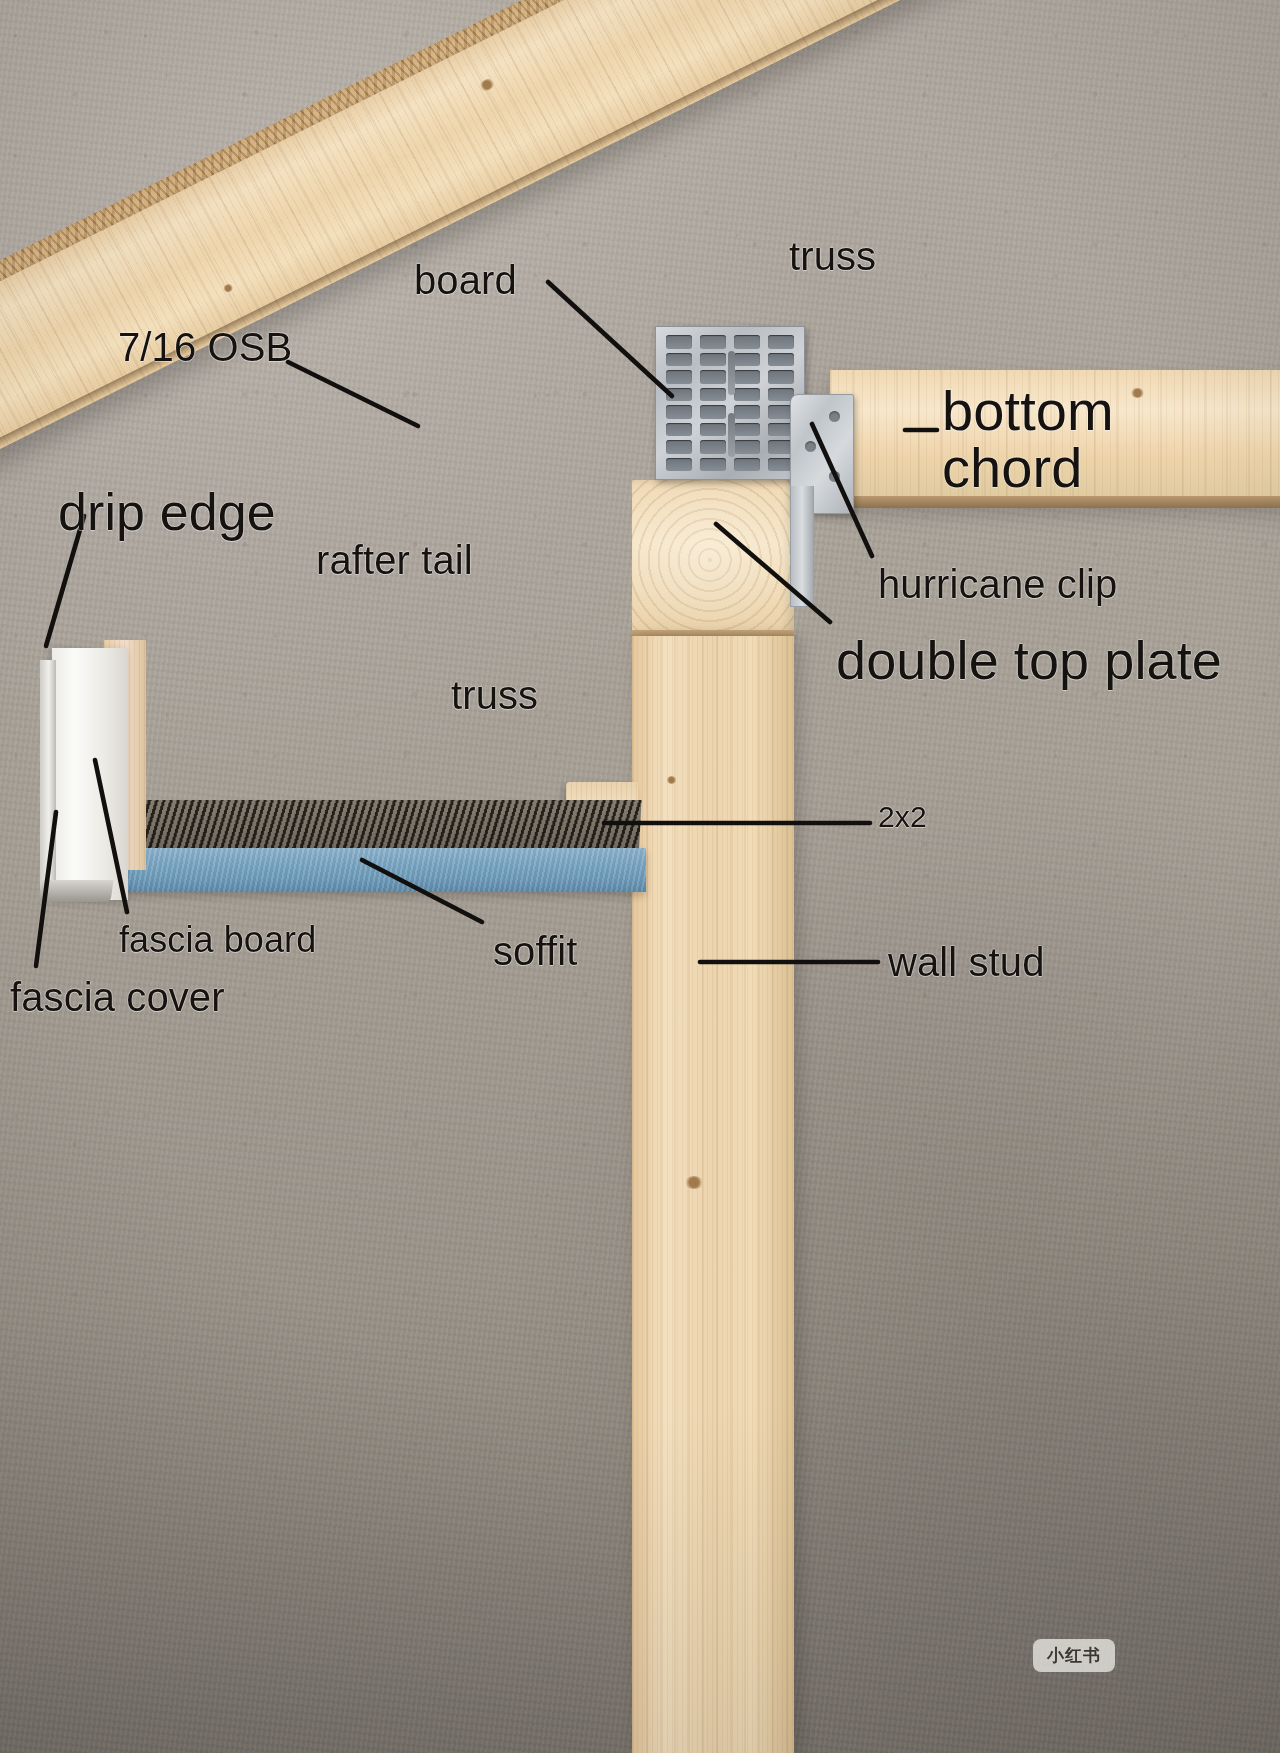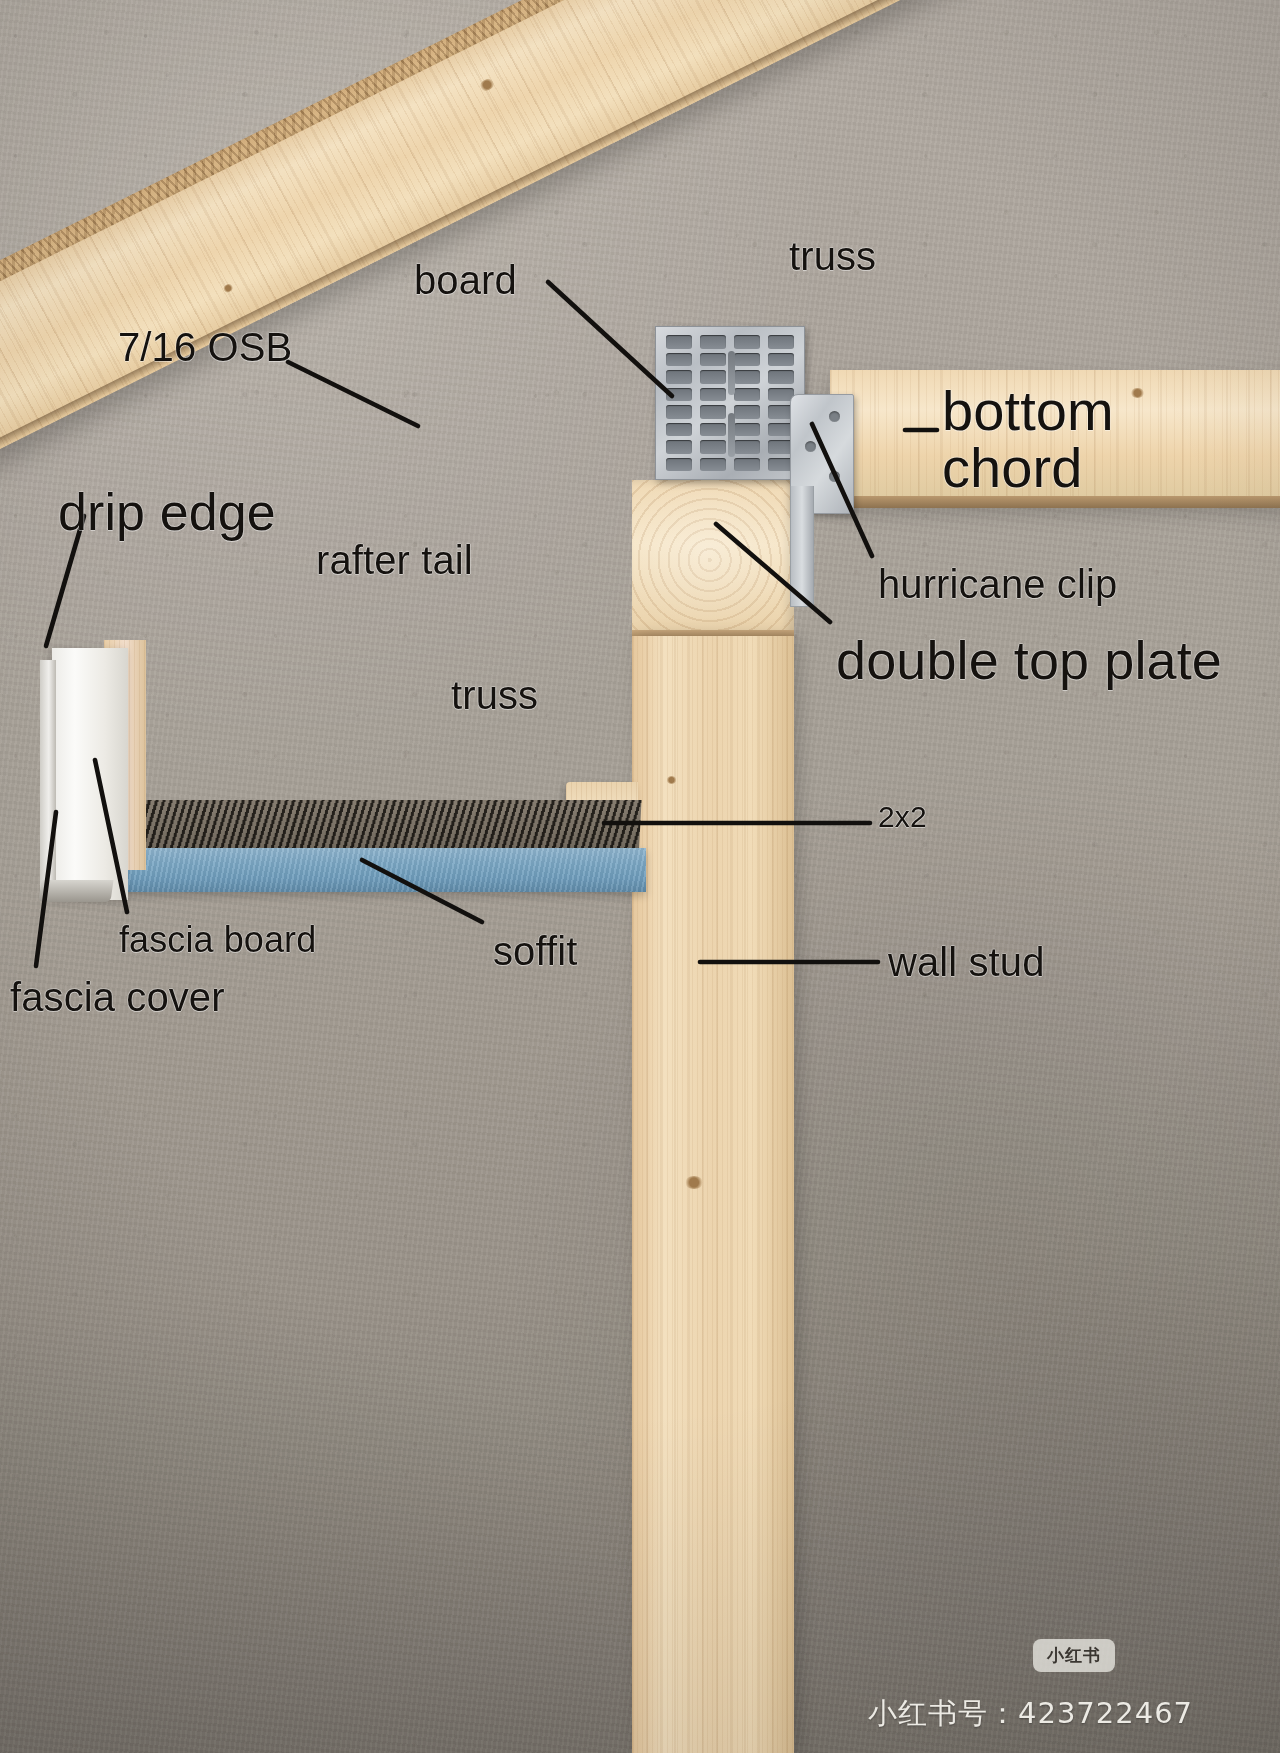--- a/index.html
+++ b/index.html
@@ -379,15 +379,14 @@
       <div class="lbl" style="left: 451px; top: 673px; font-size: 40px;">truss</div>
       <div class="lbl" style="left: 878px; top: 800px; font-size: 30px; text-align: right;">2x2</div>
       <div class="lbl" style="left: 119px; top: 919px; font-size: 36px;">fascia board</div>
       <div class="lbl" style="left: 493px; top: 929px; font-size: 40px;">soffit</div>
       <div class="lbl" style="left: 888px; top: 940px; font-size: 40px;">wall stud</div>
       <div class="lbl" style="left: 10px; top: 975px; font-size: 40px;">fascia cover</div>
     </div>
 
 
   <div id="wm-badge">小红书</div>
-  <div id="wm-text">小红书号：423722467</div>
 
 </div>
 
 </body></html>

